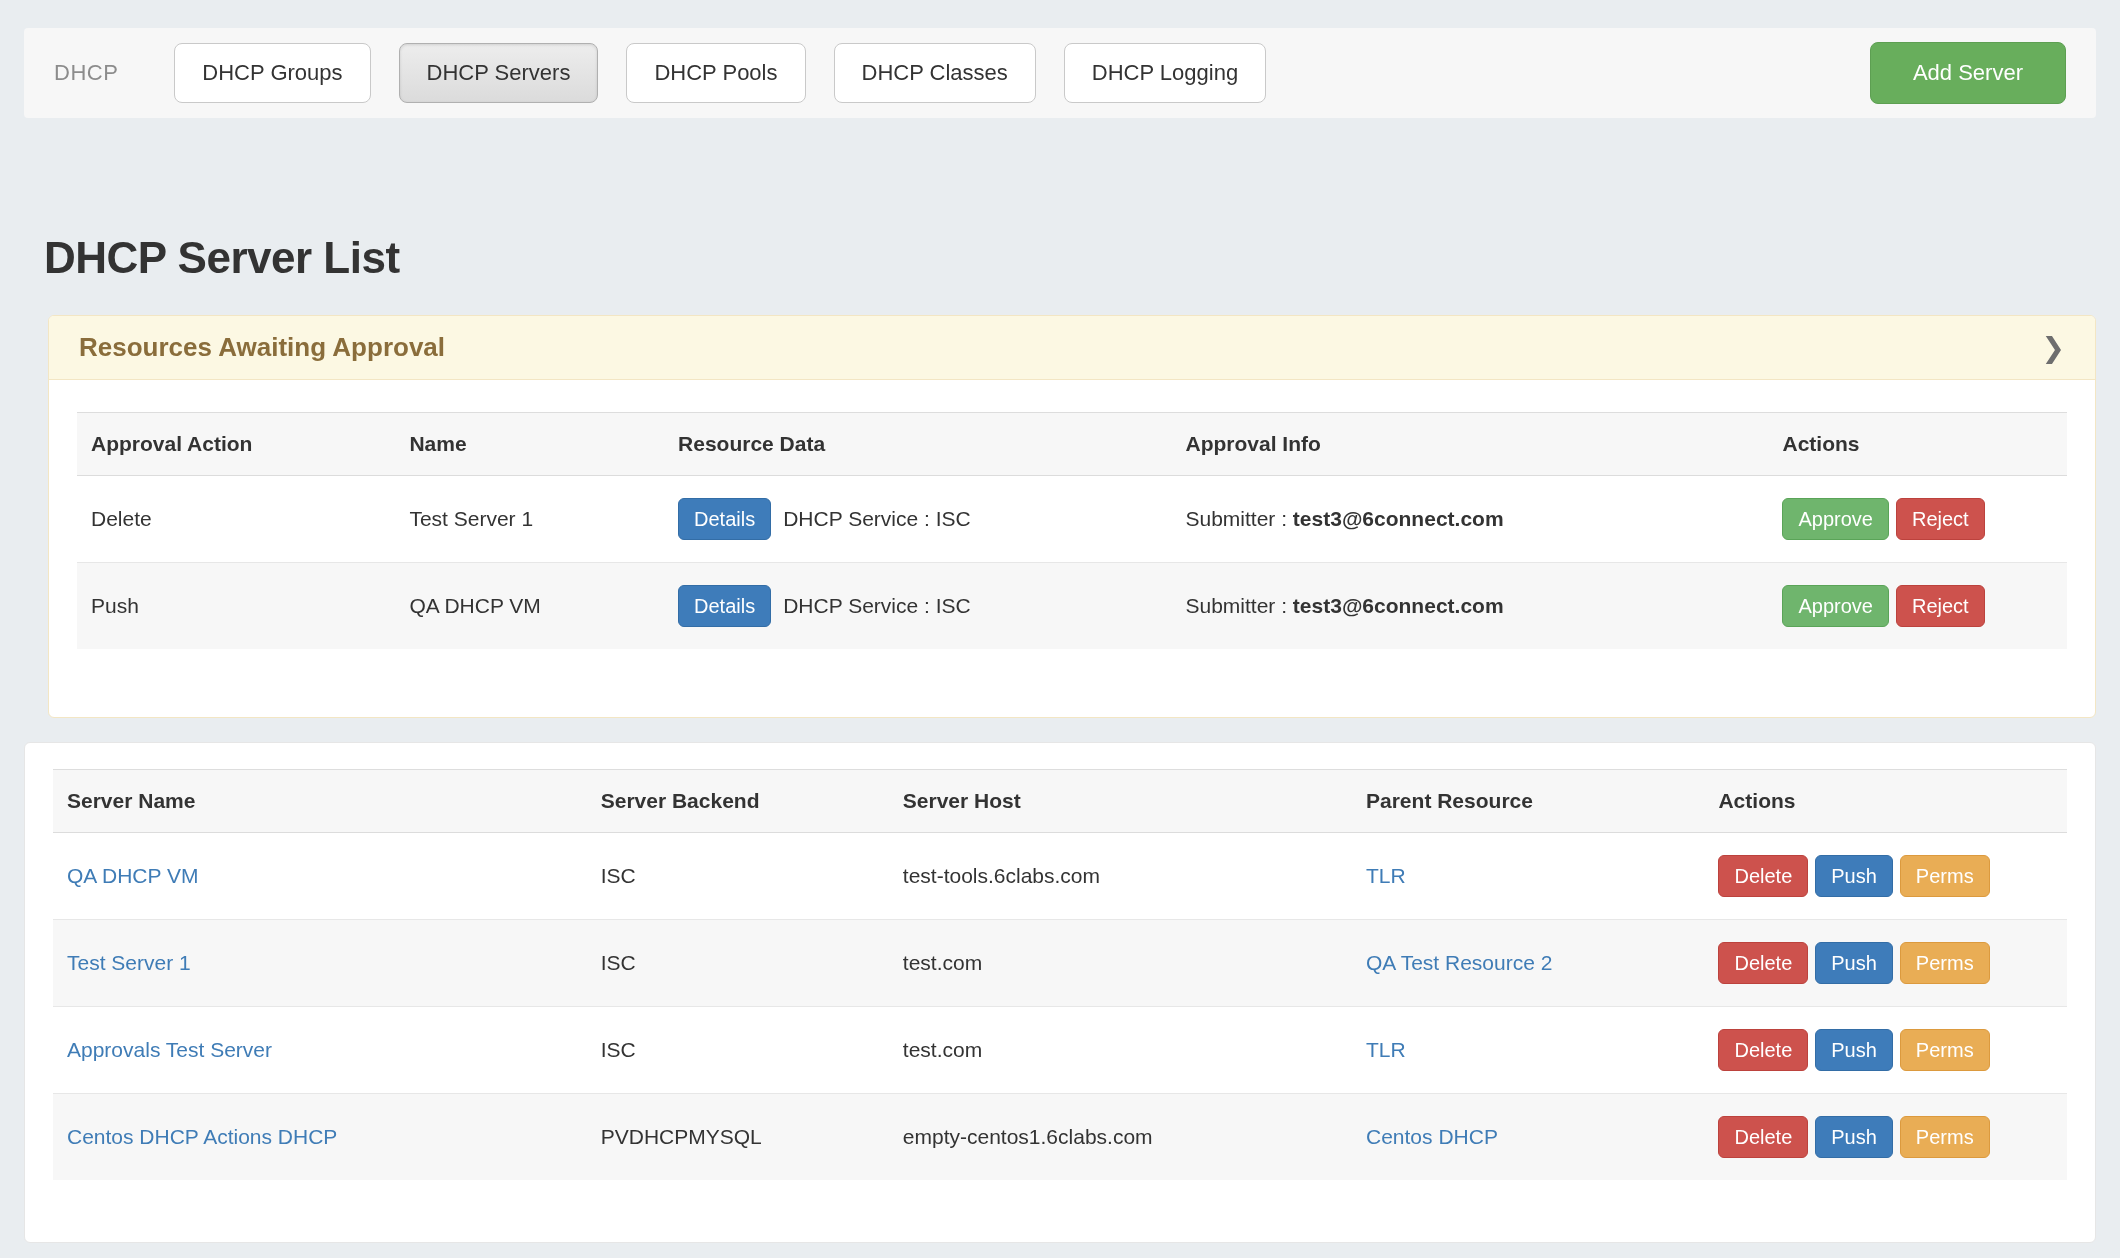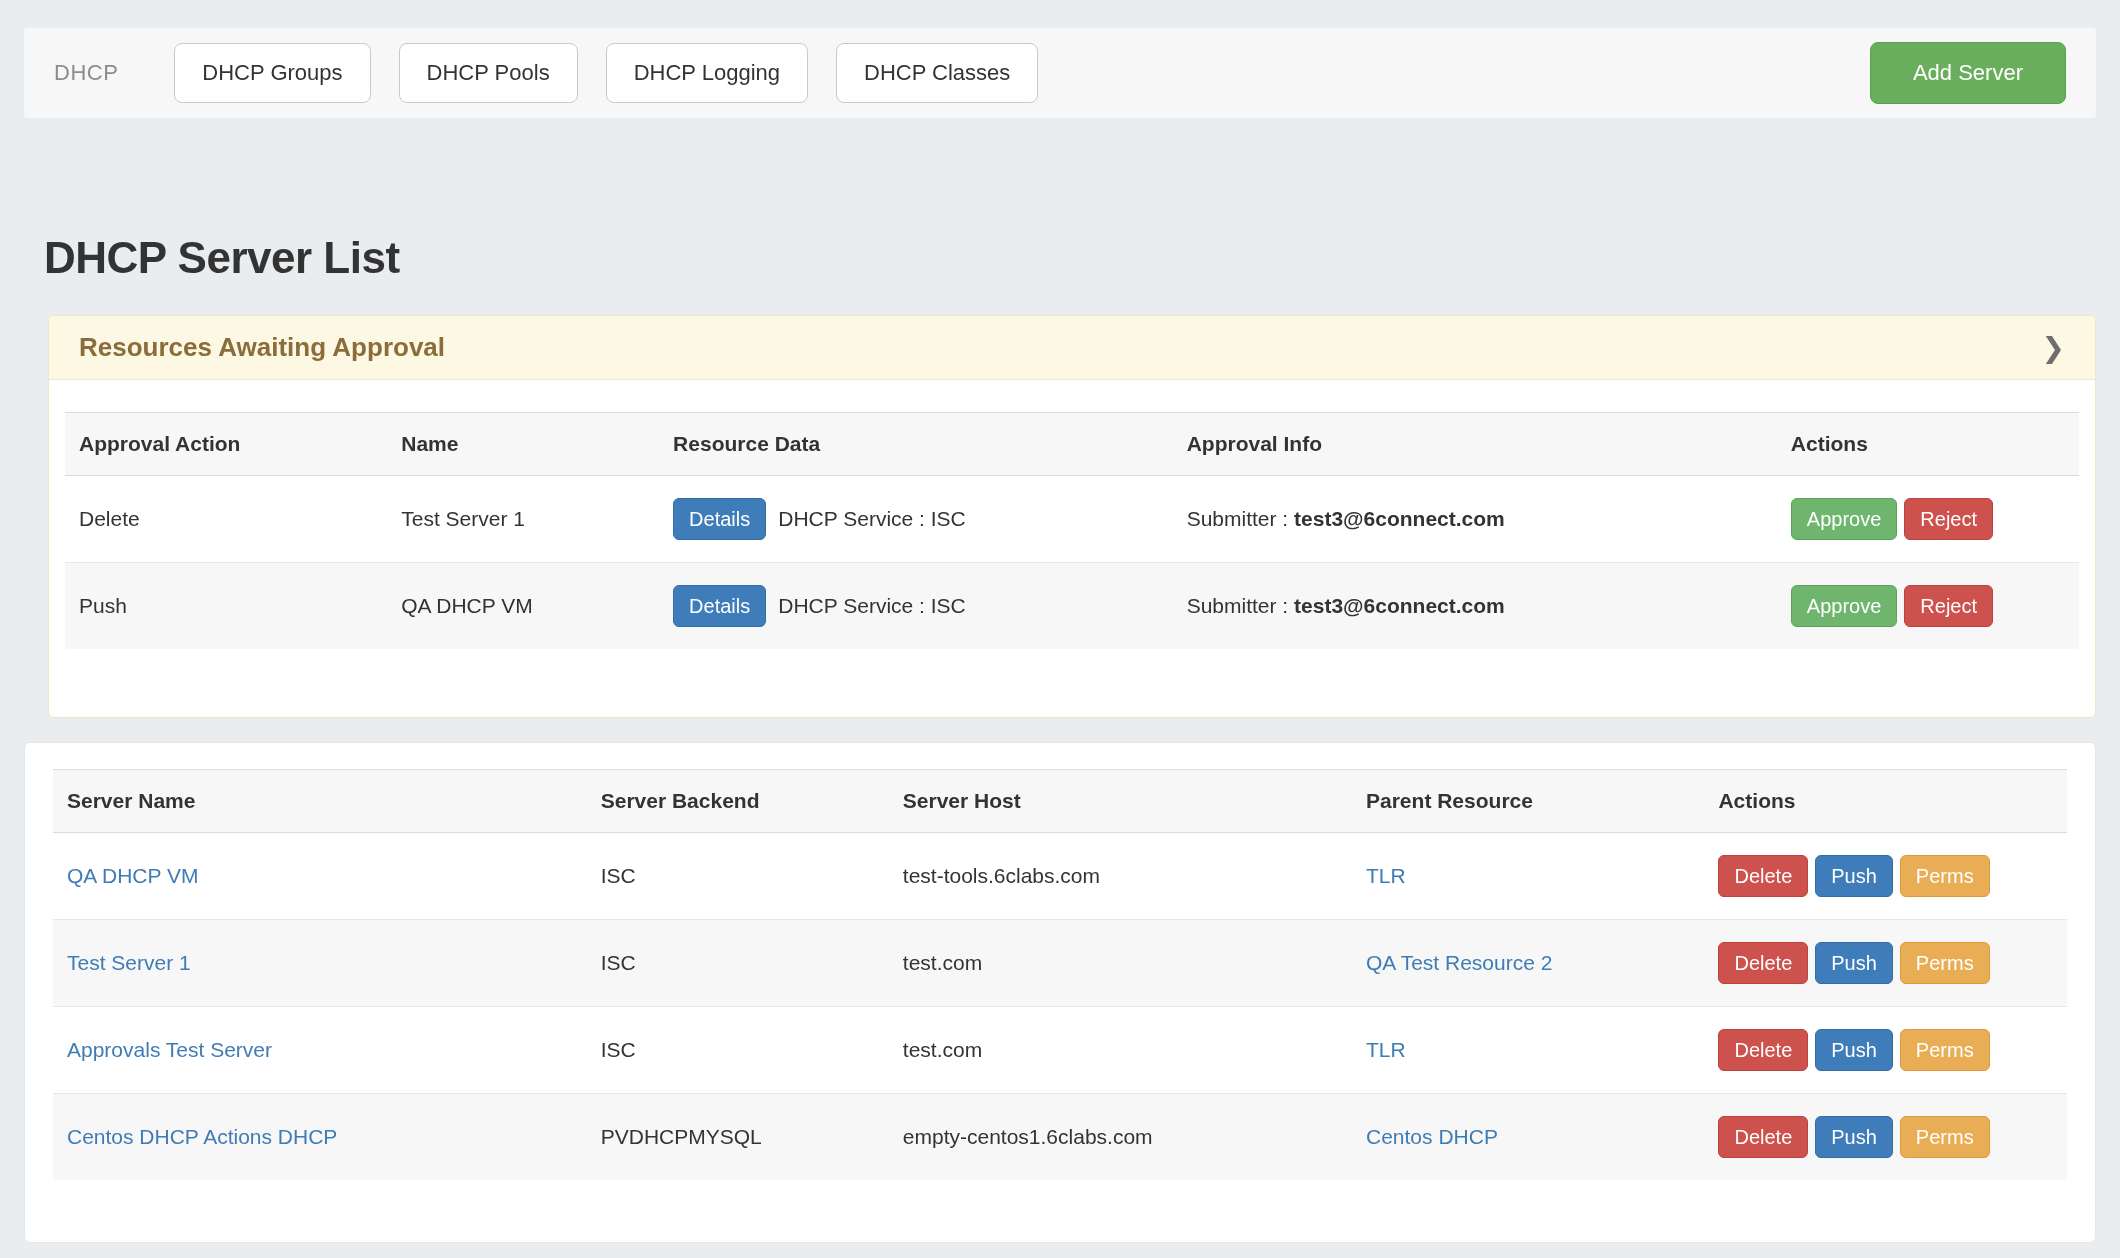--- a/index.html
+++ b/index.html
@@ -92,21 +92,21 @@
     border-radius: 5px 5px 0 0;
     cursor: pointer;
   }
   .chev {
     color: #6e6e6e;
     font-size: 28px;
     font-weight: bold;
     line-height: 1;
   }
 
-  .panel-body { padding: 32px 16px 68px; }
+  .panel-body { padding: 32px 28px 68px; }
   .panel.servers .panel-body { padding: 26px 28px 62px; }
 
   
   table {
     width: 100%;
     border-collapse: collapse;
     border-top: 1px solid #ddd;
     font-size: 21px;
   }
   thead tr { background: #f7f7f7; }
@@ -147,23 +147,24 @@
 
   .res-cell .btn { margin-right: 12px; }
   td .bold { font-weight: bold; }
 </style>
 </head>
 <body>
 
 <div class="topbar">
   <span class="brand">DHCP</span>
   <button class="navbtn">DHCP Groups</button>
+  <button class="navbtn active">DHCP Servers</button>
   <button class="navbtn">DHCP Pools</button>
+  <button class="navbtn">DHCP Classes</button>
   <button class="navbtn">DHCP Logging</button>
-  <button class="navbtn">DHCP Classes</button>
   <div class="spacer"></div>
   <button class="addbtn">Add Server</button>
 </div>
 
 <h1 class="page-title">DHCP Server List</h1>
 
 <section class="panel warning">
   <header class="panel-heading">
     <span>Resources Awaiting Approval</span>
     <span class="chev">❯</span>

